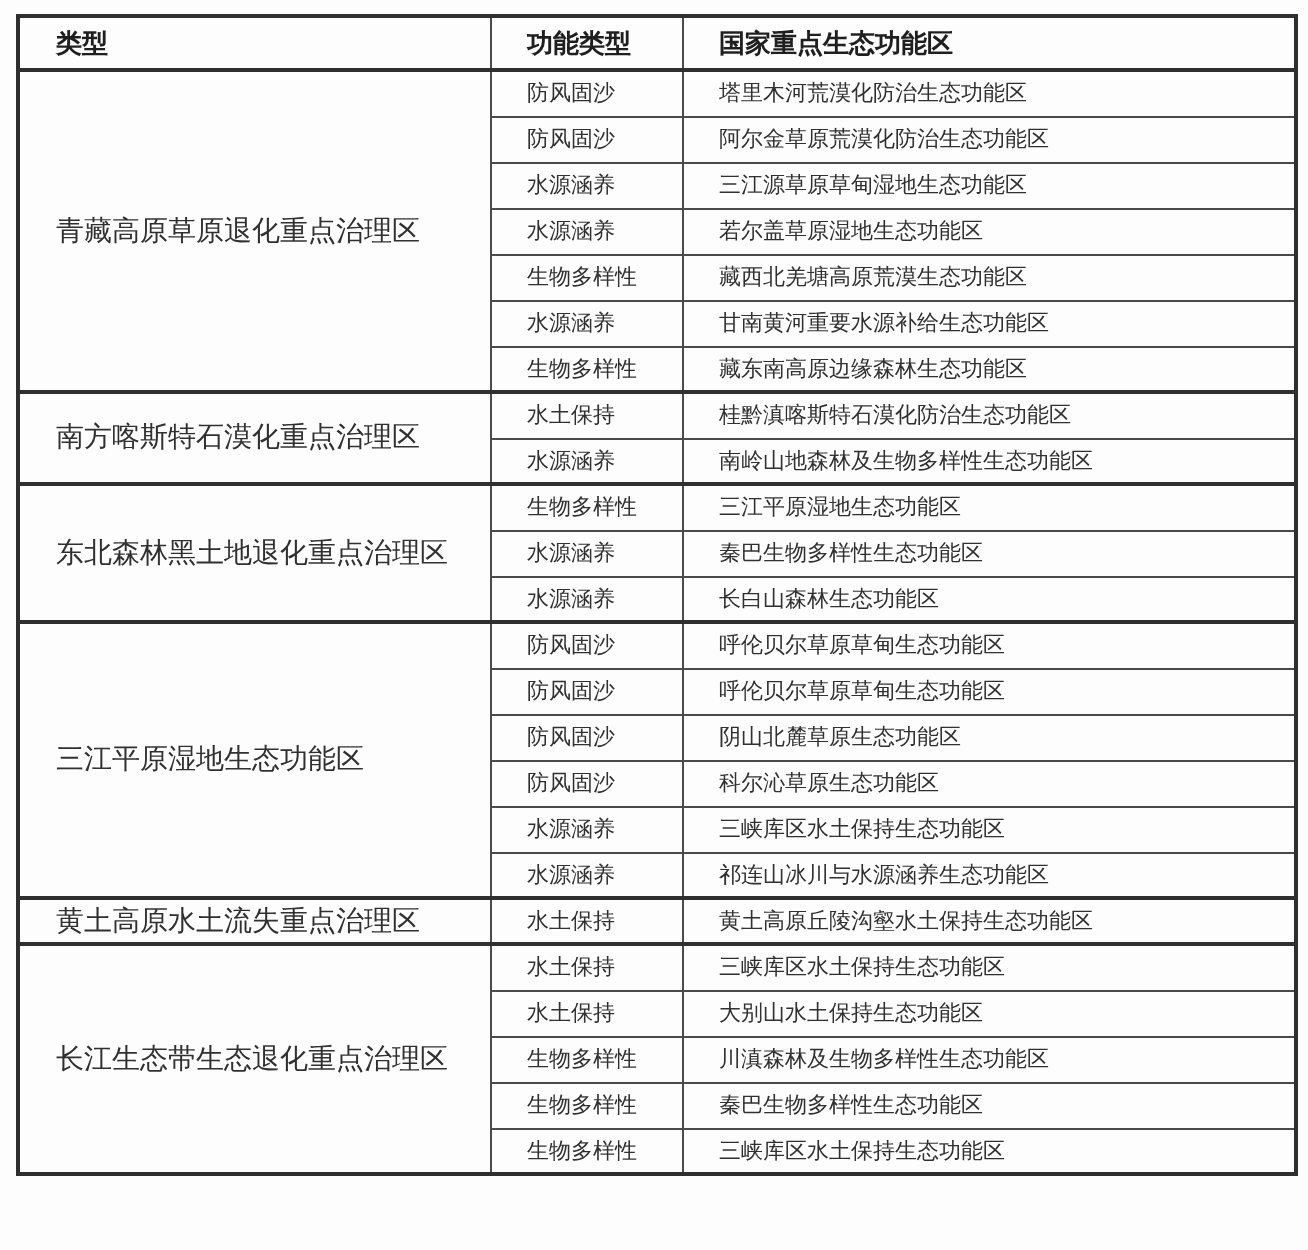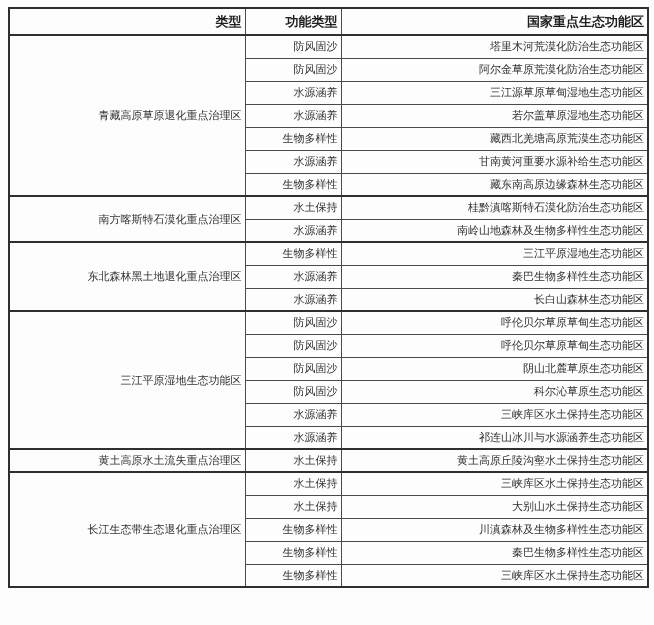--- a/index.html
+++ b/index.html
@@ -20,39 +20,39 @@
     table-layout: fixed;
     width: 639px;
     color: #2a2a2a;
     border: 2px solid #2f2f2f;
   }
   col.col-type { width: 236px; }
   col.col-func { width: 96px; }
   col.col-zone { width: 307px; }
   th, td {
     border: 1px solid #4a4a4a;
-    text-align: right;
+    text-align: left;
     vertical-align: middle;
-    padding: 1px 3px;
+    padding: 1px 18px;
     overflow: hidden;
     white-space: nowrap;
   }
   thead th {
     height: 27px;
     font-size: 13px;
     font-weight: bold;
     border-bottom: 2px solid #2f2f2f;
     color: #1f1f1f;
   }
   tbody td {
     height: 23px;
     font-size: 11px;
     color: #303030;
   }
-  td.type-cell { font-size: 11px; }
+  td.type-cell { font-size: 14px; }
   tr.group-start td { border-top: 2px solid #2f2f2f; }
 </style>
 </head>
 <body>
 
 <div class="page">
   <table class="eco-table">
     <colgroup>
       <col class="col-type">
       <col class="col-func">

